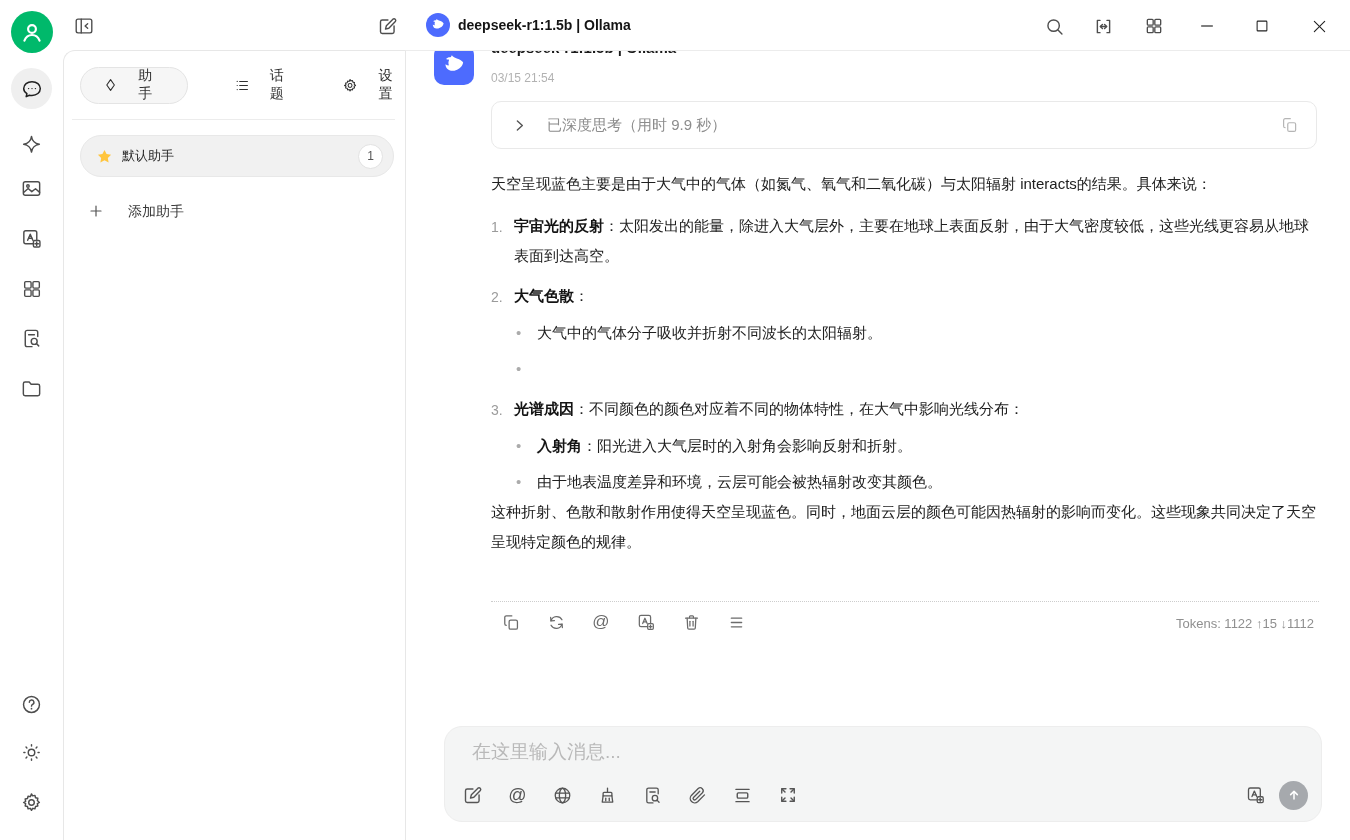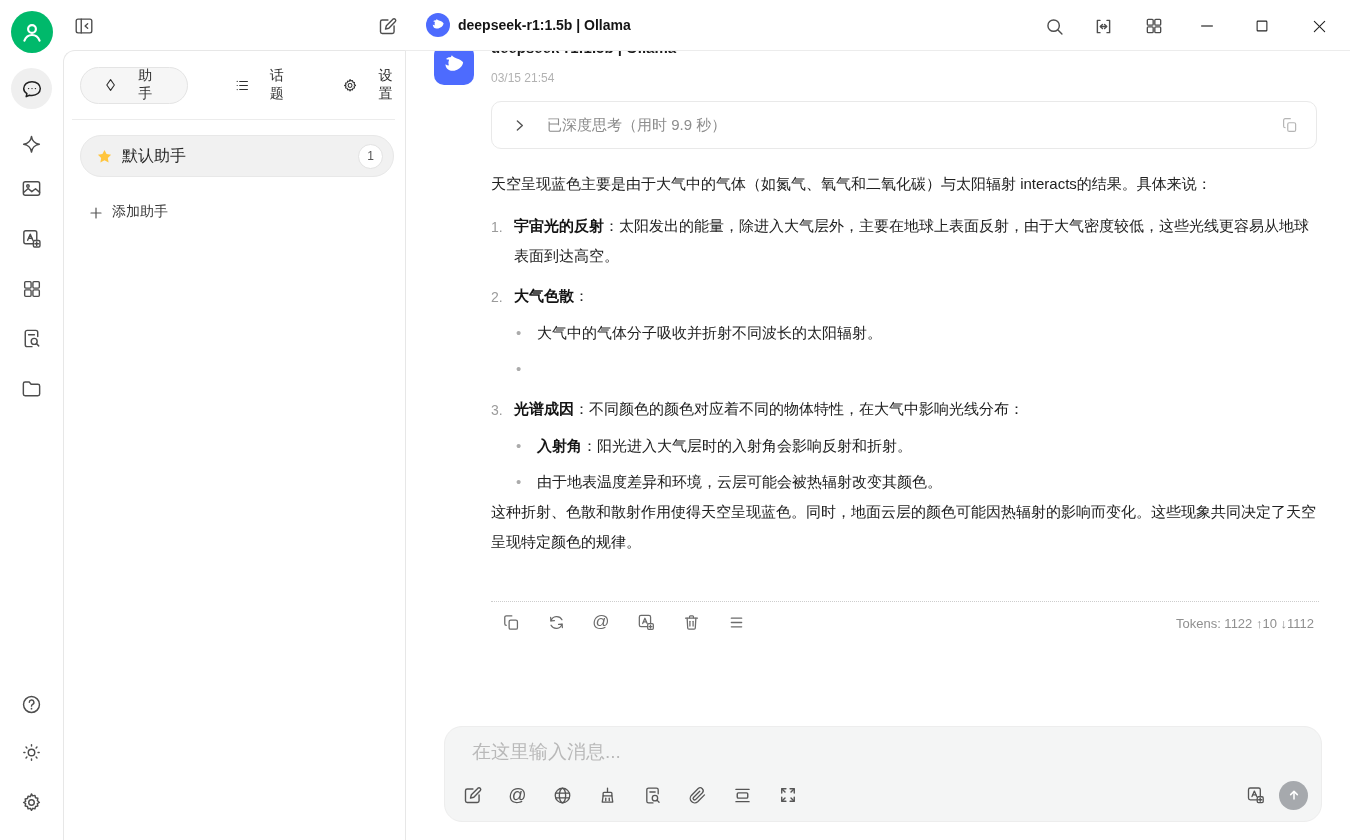--- a/index.html
+++ b/index.html
@@ -26,24 +26,24 @@
   
   .panel { position:absolute; left:63px; top:50px; width:342px; height:790px; background:#fff;
     border-top:1px solid #e7e7e7; border-left:1px solid #e7e7e7; border-top-left-radius:12px; }
   .tabs { position:absolute; left:0; top:0; width:100%; height:68px; display:flex; align-items:center; }
   .tab { display:flex; align-items:center; gap:20px; font-size:14px; color:#303030; cursor:pointer; }
   .tab-pill { margin-left:16px; padding:0 22px; height:37px; border-radius:19px; background:#f6f6f6; border:1px solid #e4e4e4; }
   .tab-plain { margin-left:46px; }
   .tabs-divider { position:absolute; left:8px; right:10px; top:68px; border-top:1px solid #ececec; }
   .assistant-item { position:absolute; left:16px; top:84px; width:314px; height:42px; border-radius:21px;
     background:#f1f1f1; border:1px solid #e8e8e8; display:flex; align-items:center; padding:0 10px 0 15px; cursor:pointer; }
-  .assistant-name { font-size:16px; color:#2a2a2a; margin-left:9px; flex:1; }
+  .assistant-name { font-size:13px; color:#2a2a2a; margin-left:9px; flex:1; }
   .badge { width:25px; height:25px; border-radius:50%; background:#fff; border:1px solid #e2e2e2;
     font-size:12px; color:#555; display:flex; align-items:center; justify-content:center; }
-  .add-assistant { position:absolute; left:16px; top:146px; display:flex; align-items:flex-end; gap:8px;
+  .add-assistant { position:absolute; left:16px; top:146px; display:flex; align-items:flex-start; gap:24px;
     font-size:14px; color:#3a3a3a; cursor:pointer; padding:6px 8px; }
 
   
   .chat { position:absolute; left:405px; top:50px; width:945px; height:822px; background:#fff;
     border-left:1px solid #e7e7e7; border-top:1px solid #ececec; overflow:hidden; }
   .msg-avatar { position:absolute; left:28px; top:-6px; width:40px; height:40px; border-radius:10px;
     background:#4d6bfe; display:flex; align-items:center; justify-content:center; }
   .msg-name { position:absolute; left:85px; top:-12px; font-size:15px; font-weight:700; color:#1a1a1a; }
   .msg-time { position:absolute; left:85px; top:20px; font-size:12px; color:#b2b2b2; }
 
@@ -381,21 +381,21 @@
       </svg>
     </span>
     <span class="act">
       <svg width="19" height="19" viewBox="0 0 24 24" stroke="currentColor" stroke-width="1.7" stroke-linecap="round">
         <line x1="5.5" y1="6.5" x2="18.5" y2="6.5"></line>
           <line x1="5.5" y1="12" x2="18.5" y2="12"></line>
           <line x1="5.5" y1="17.5" x2="18.5" y2="17.5"></line>
       </svg>
     </span>
   </div>
-  <div class="tokens">Tokens: 1122 ↑10 ↓1112</div>
+  <div class="tokens">Tokens: 1122 ↑15 ↓1112</div>
 
   <div class="input-card">
     <input class="input-field" type="text" placeholder="在这里输入消息..." style="">
     <div class="input-toolbar">
       <span class="in-ico">
         <svg width="21" height="21" viewBox="0 0 24 24" fill="none" stroke="currentColor" stroke-width="1.6" stroke-linecap="round" stroke-linejoin="round">
           <path d="M12.5 4.5H6a2 2 0 0 0-2 2V18a2 2 0 0 0 2 2h11.5a2 2 0 0 0 2-2v-6.5"></path>
           <path d="M18.2 3.6a2 2 0 0 1 2.8 2.8L13.5 14l-3.8 1 1-3.8z"></path>
         </svg>
       </span>

